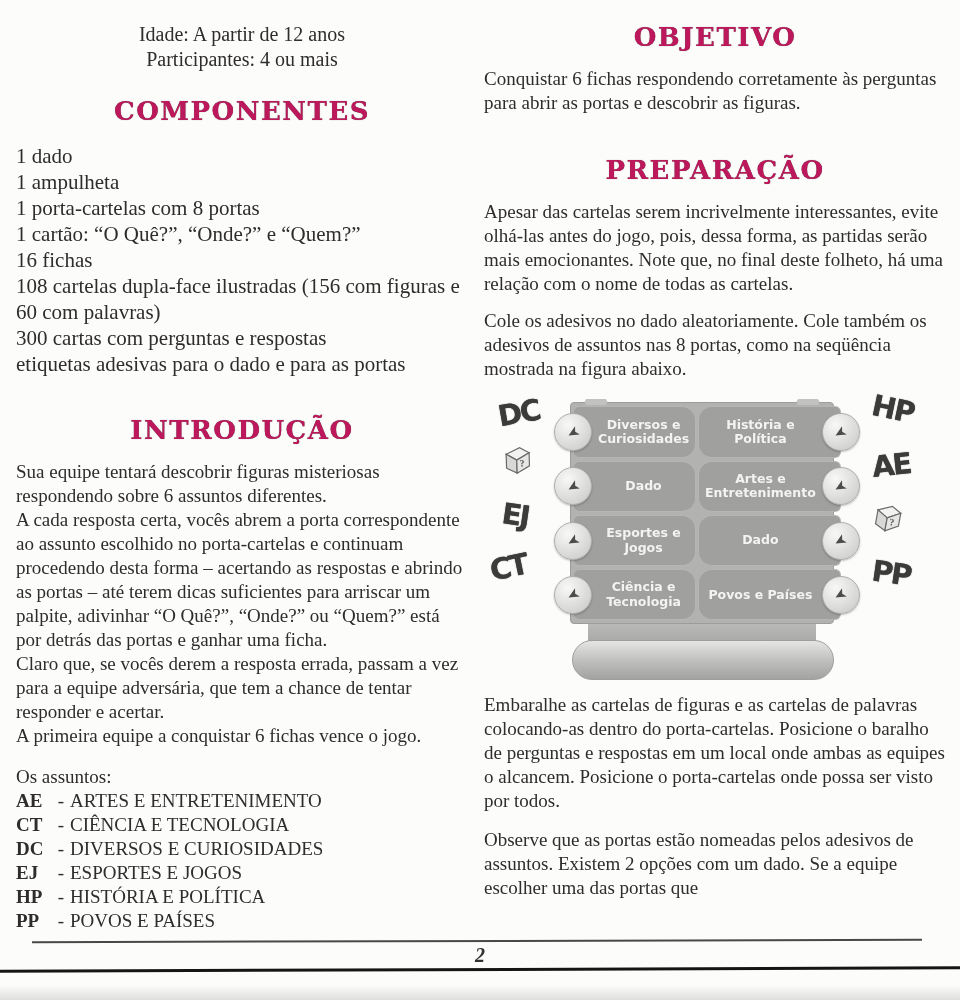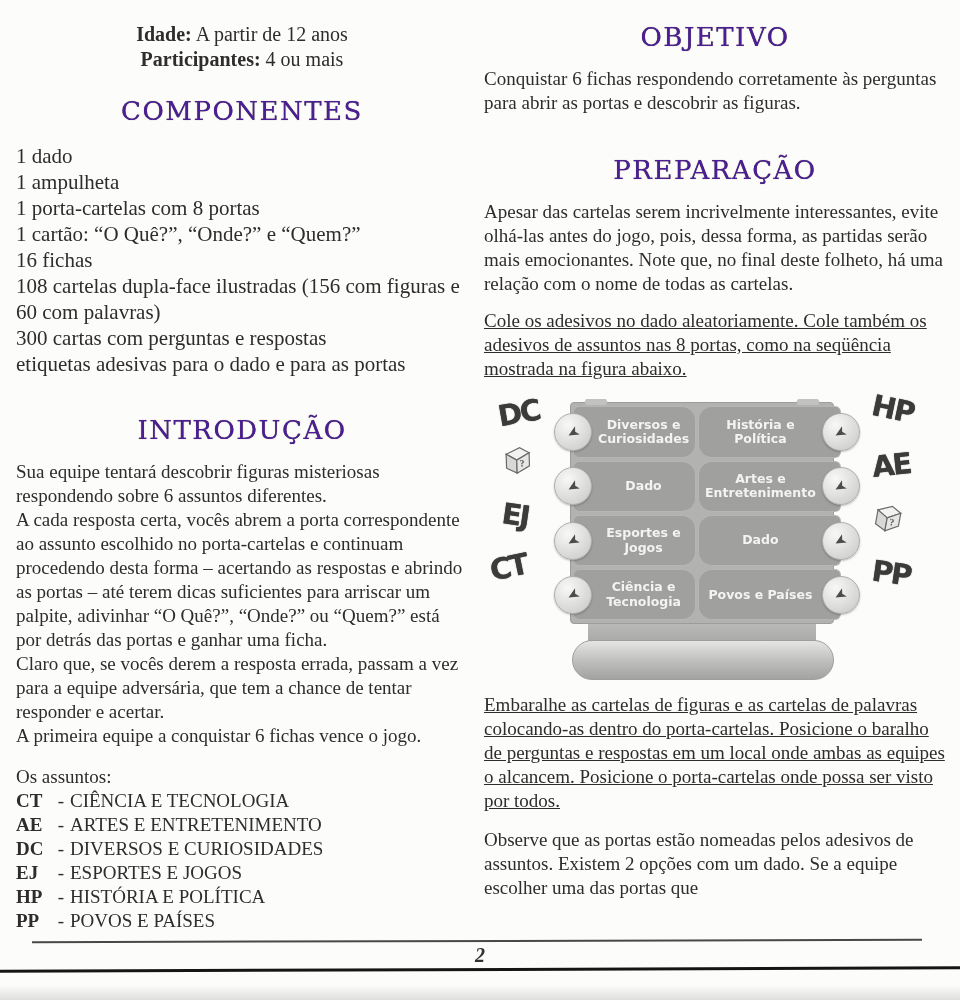--- a/index.html
+++ b/index.html
@@ -7,36 +7,36 @@
   .page {
     position:relative; width:960px; height:1000px; background:#fcfcfa;
     font-family:"Liberation Serif", serif; color:#2f2d2b; overflow:hidden;
     margin:0 auto;
   }
   .col { position:absolute; top:22px; }
   .col-left  { left:16px;  width:452px; }
   .col-right { left:484px; width:462px; }
 
   .meta { text-align:center; font-size:20px; line-height:1.25; }
-  .meta b { font-weight:bold; }
+  .meta b { font-weight:normal; }
 
   h2.stencil {
-    font-family:"DejaVu Serif", serif; font-weight:normal; text-align:center;
-    font-size:26px; letter-spacing:1.5px; color:#4c1d95;
+    font-family:"DejaVu Serif", serif; font-weight:bold; text-align:center;
+    font-size:26px; letter-spacing:1.5px; color:#be185d;
     text-shadow:0 0 .7px #44423e;
   }
   .h-componentes { margin-top:24px; }
   .h-introducao  { margin-top:38px; }
   .h-preparacao  { margin-top:40px; }
 
   .plainlist { margin-top:17px; font-size:21px; line-height:1.24; }
   .para { font-size:19px; line-height:1.26; }
   .intro-block { margin-top:15px; }
   .col-right .para { margin-top:15px; }
-  .col-right .para.tight { margin-top:13px;text-decoration:underline; }
+  .col-right .para.tight { margin-top:13px; }
 
   .subjects { margin-top:17px; font-size:19px; line-height:1.27; }
   .subjects .title { font-weight:normal; }
   .subj-row { white-space:nowrap; }
   .subj-row .code { display:inline-block; width:36px; font-weight:bold; }
   .subj-row .sep  { display:inline-block; width:18px; text-align:center; }
 
   
   .figure { position:relative; height:288px; margin-top:12px; }
   .cabinet {
@@ -112,22 +112,22 @@
     </div>
 
     <h2 class="stencil h-introducao">INTRODUÇÃO</h2>
     <div class="para intro-block">Sua equipe tentará descobrir figuras misteriosas respondendo sobre 6 assuntos diferentes.</div>
     <div class="para">A cada resposta certa, vocês abrem a porta correspondente ao assunto escolhido no porta-cartelas e continuam procedendo desta forma – acertando as respostas e abrindo as portas – até terem dicas suficientes para arriscar um palpite, adivinhar “O Quê?”, “Onde?” ou “Quem?” está por detrás das portas e ganhar uma ficha.</div>
     <div class="para">Claro que, se vocês derem a resposta errada, passam a vez para a equipe adversária, que tem a chance de tentar responder e acertar.</div>
     <div class="para">A primeira equipe a conquistar 6 fichas vence o jogo.</div>
 
     <div class="subjects">
       <div class="title">Os assuntos:</div>
+      <div class="subj-row"><span class="code">AE</span><span class="sep">-</span><span class="name">ARTES E ENTRETENIMENTO</span></div>
       <div class="subj-row"><span class="code">CT</span><span class="sep">-</span><span class="name">CIÊNCIA E TECNOLOGIA</span></div>
-      <div class="subj-row"><span class="code">AE</span><span class="sep">-</span><span class="name">ARTES E ENTRETENIMENTO</span></div>
       <div class="subj-row"><span class="code">DC</span><span class="sep">-</span><span class="name">DIVERSOS E CURIOSIDADES</span></div>
       <div class="subj-row"><span class="code">EJ</span><span class="sep">-</span><span class="name">ESPORTES E JOGOS</span></div>
       <div class="subj-row"><span class="code">HP</span><span class="sep">-</span><span class="name">HISTÓRIA E POLÍTICA</span></div>
       <div class="subj-row"><span class="code">PP</span><span class="sep">-</span><span class="name">POVOS E PAÍSES</span></div>
     </div>
   </div>
 
   <div class="col col-right">
     <h2 class="stencil">OBJETIVO</h2>
     <div class="para">Conquistar 6 fichas respondendo corretamente às perguntas para abrir as portas e descobrir as figuras.</div>

